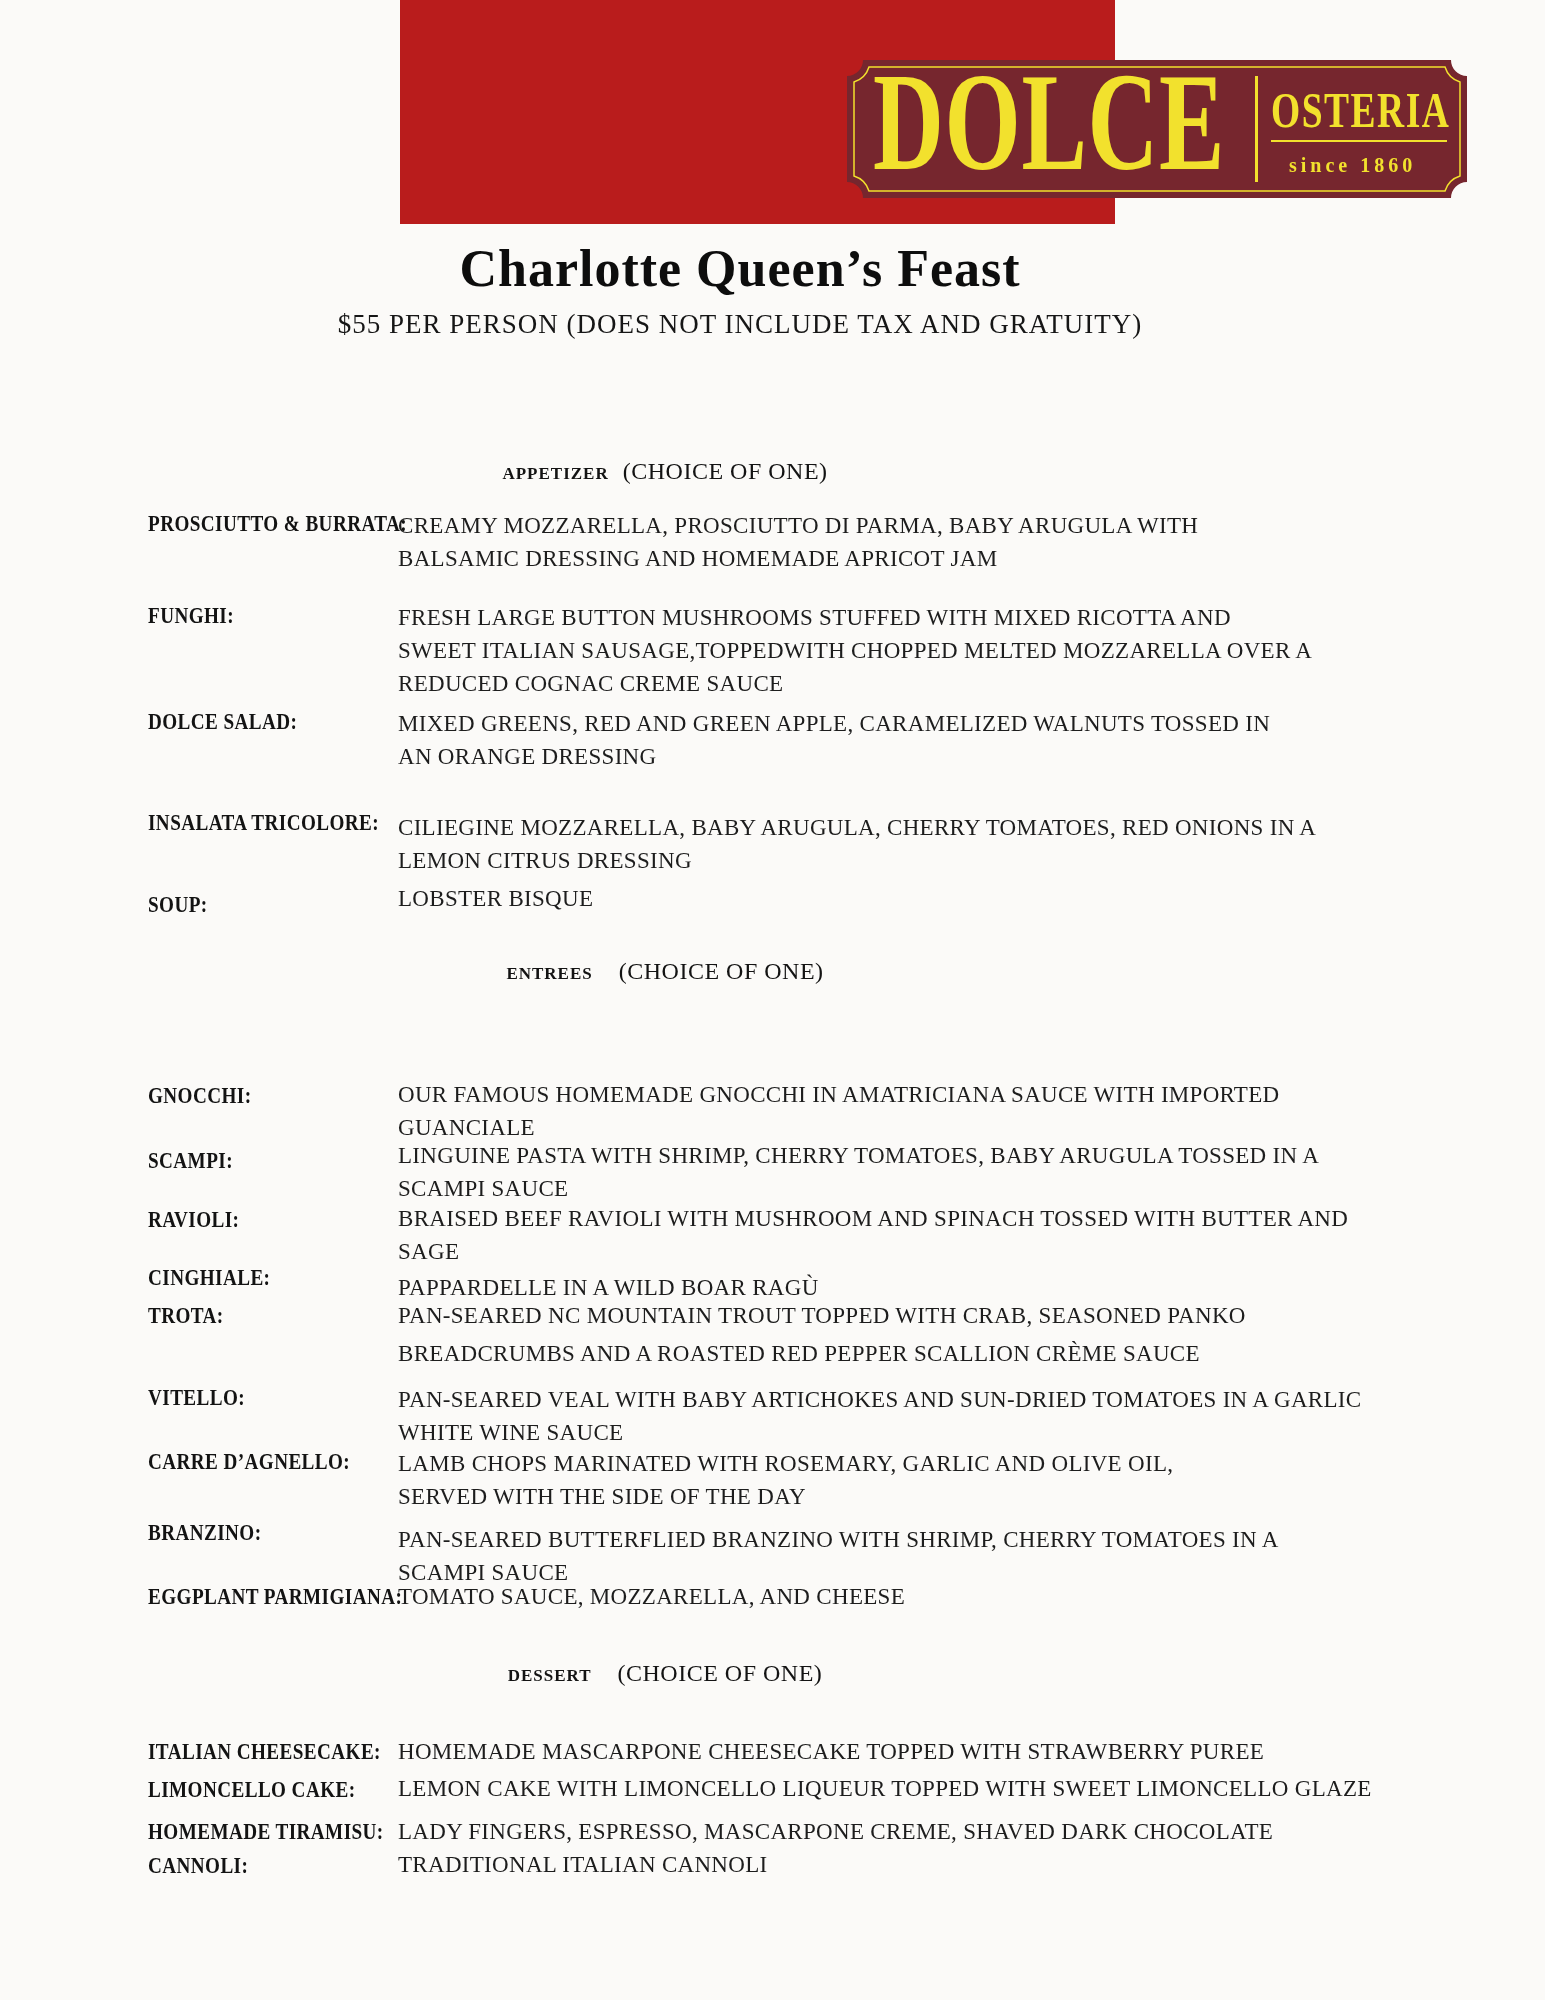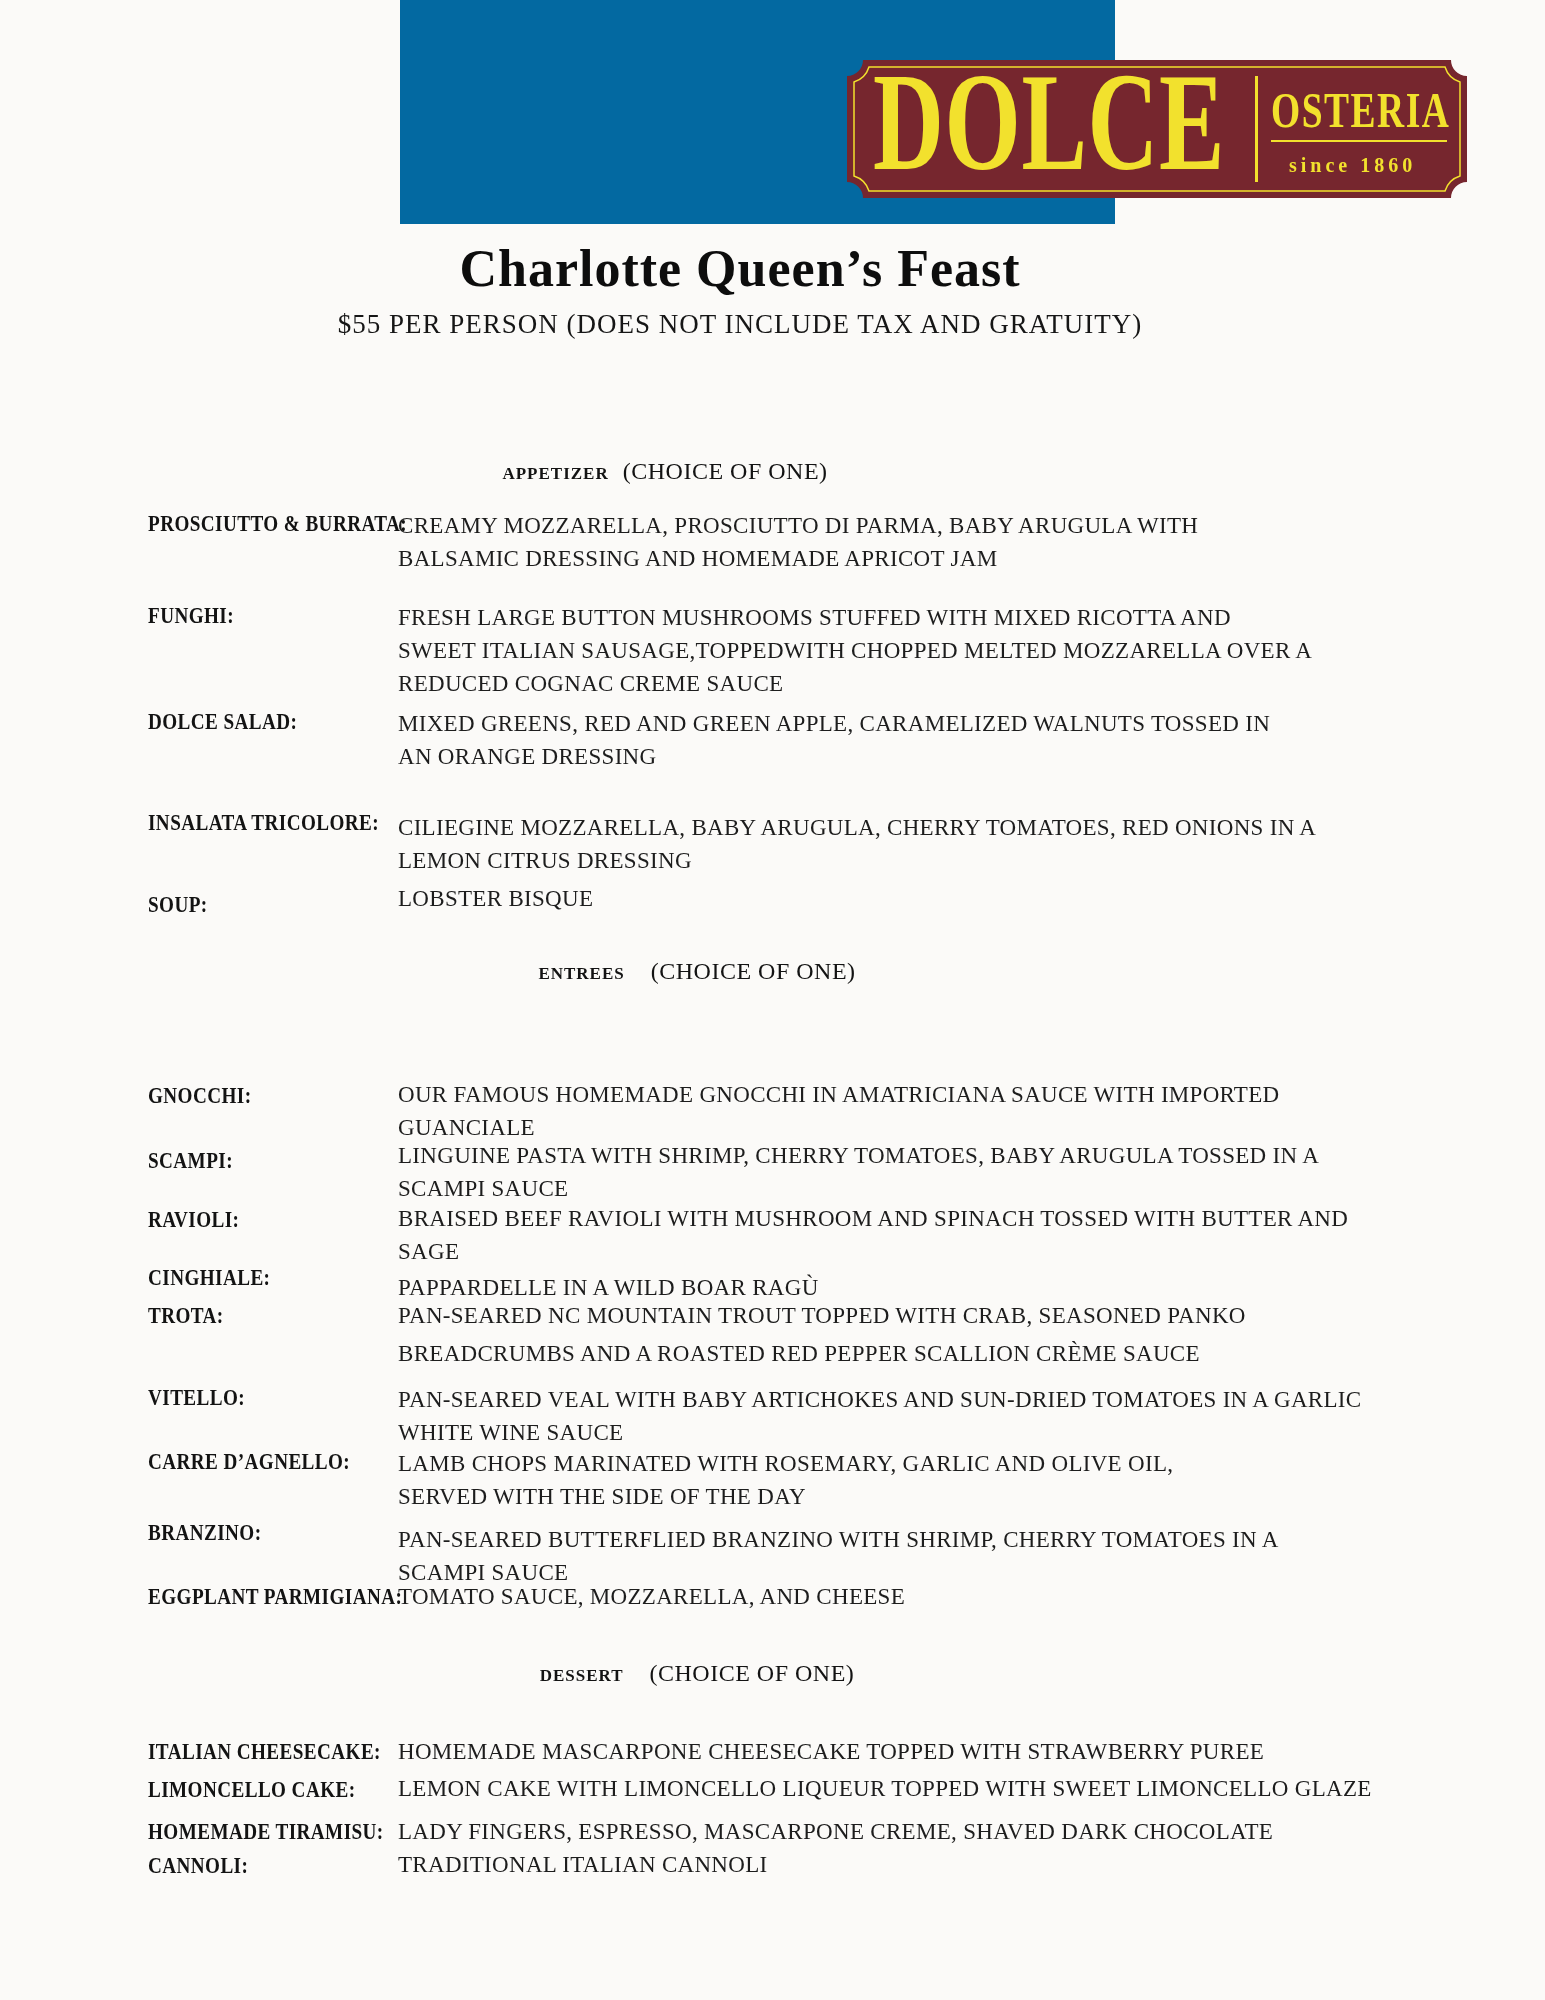--- a/index.html
+++ b/index.html
@@ -8,21 +8,21 @@
     background:#fbfaf8;
     font-family:"Liberation Serif","DejaVu Serif",serif;
     position:relative;
     overflow:hidden;
   }
   .page{position:absolute;inset:0;}
 
   
   .logo-box{
     position:absolute;left:400px;top:0;width:715px;height:224px;
-    background:#0369a1;
+    background:#b91c1c;
   }
   .plaque{position:absolute;left:447px;top:60px;width:620px;height:138px;}
   .plaque svg{position:absolute;left:0;top:0;}
   .logo-name{
     position:absolute;left:26px;top:-8px;
     font-size:140px;line-height:140px;font-weight:bold;
     color:#f2e12d;transform:scaleX(0.70);transform-origin:left top;
     white-space:nowrap;letter-spacing:1px;
   }
   .logo-divider{position:absolute;left:408px;top:16px;width:3px;height:106px;background:#f2e12d;}
@@ -51,21 +51,21 @@
     color:#161616;letter-spacing:1px;
   }
 
   .section-header{
     position:absolute;left:0;width:1330px;
     display:flex;justify-content:center;align-items:baseline;gap:14px;
     color:#131313;
   }
   .sh-label{font-size:17px;font-weight:bold;letter-spacing:1px;white-space:nowrap;}
   .sh-note{font-size:24px;font-weight:400;letter-spacing:0.5px;white-space:nowrap;}
-  .sh-wide{gap:26px;padding-left:32px;}
+  .sh-wide{gap:26px;}
 
   
   .item-name{
     position:absolute;left:148px;width:330px;
     font-size:24px;line-height:28px;font-weight:bold;
     color:#131313;letter-spacing:0.5px;white-space:nowrap;
     transform:scaleX(0.80);transform-origin:left top;
   }
   .item-desc{
     position:absolute;left:398px;width:1075px;

